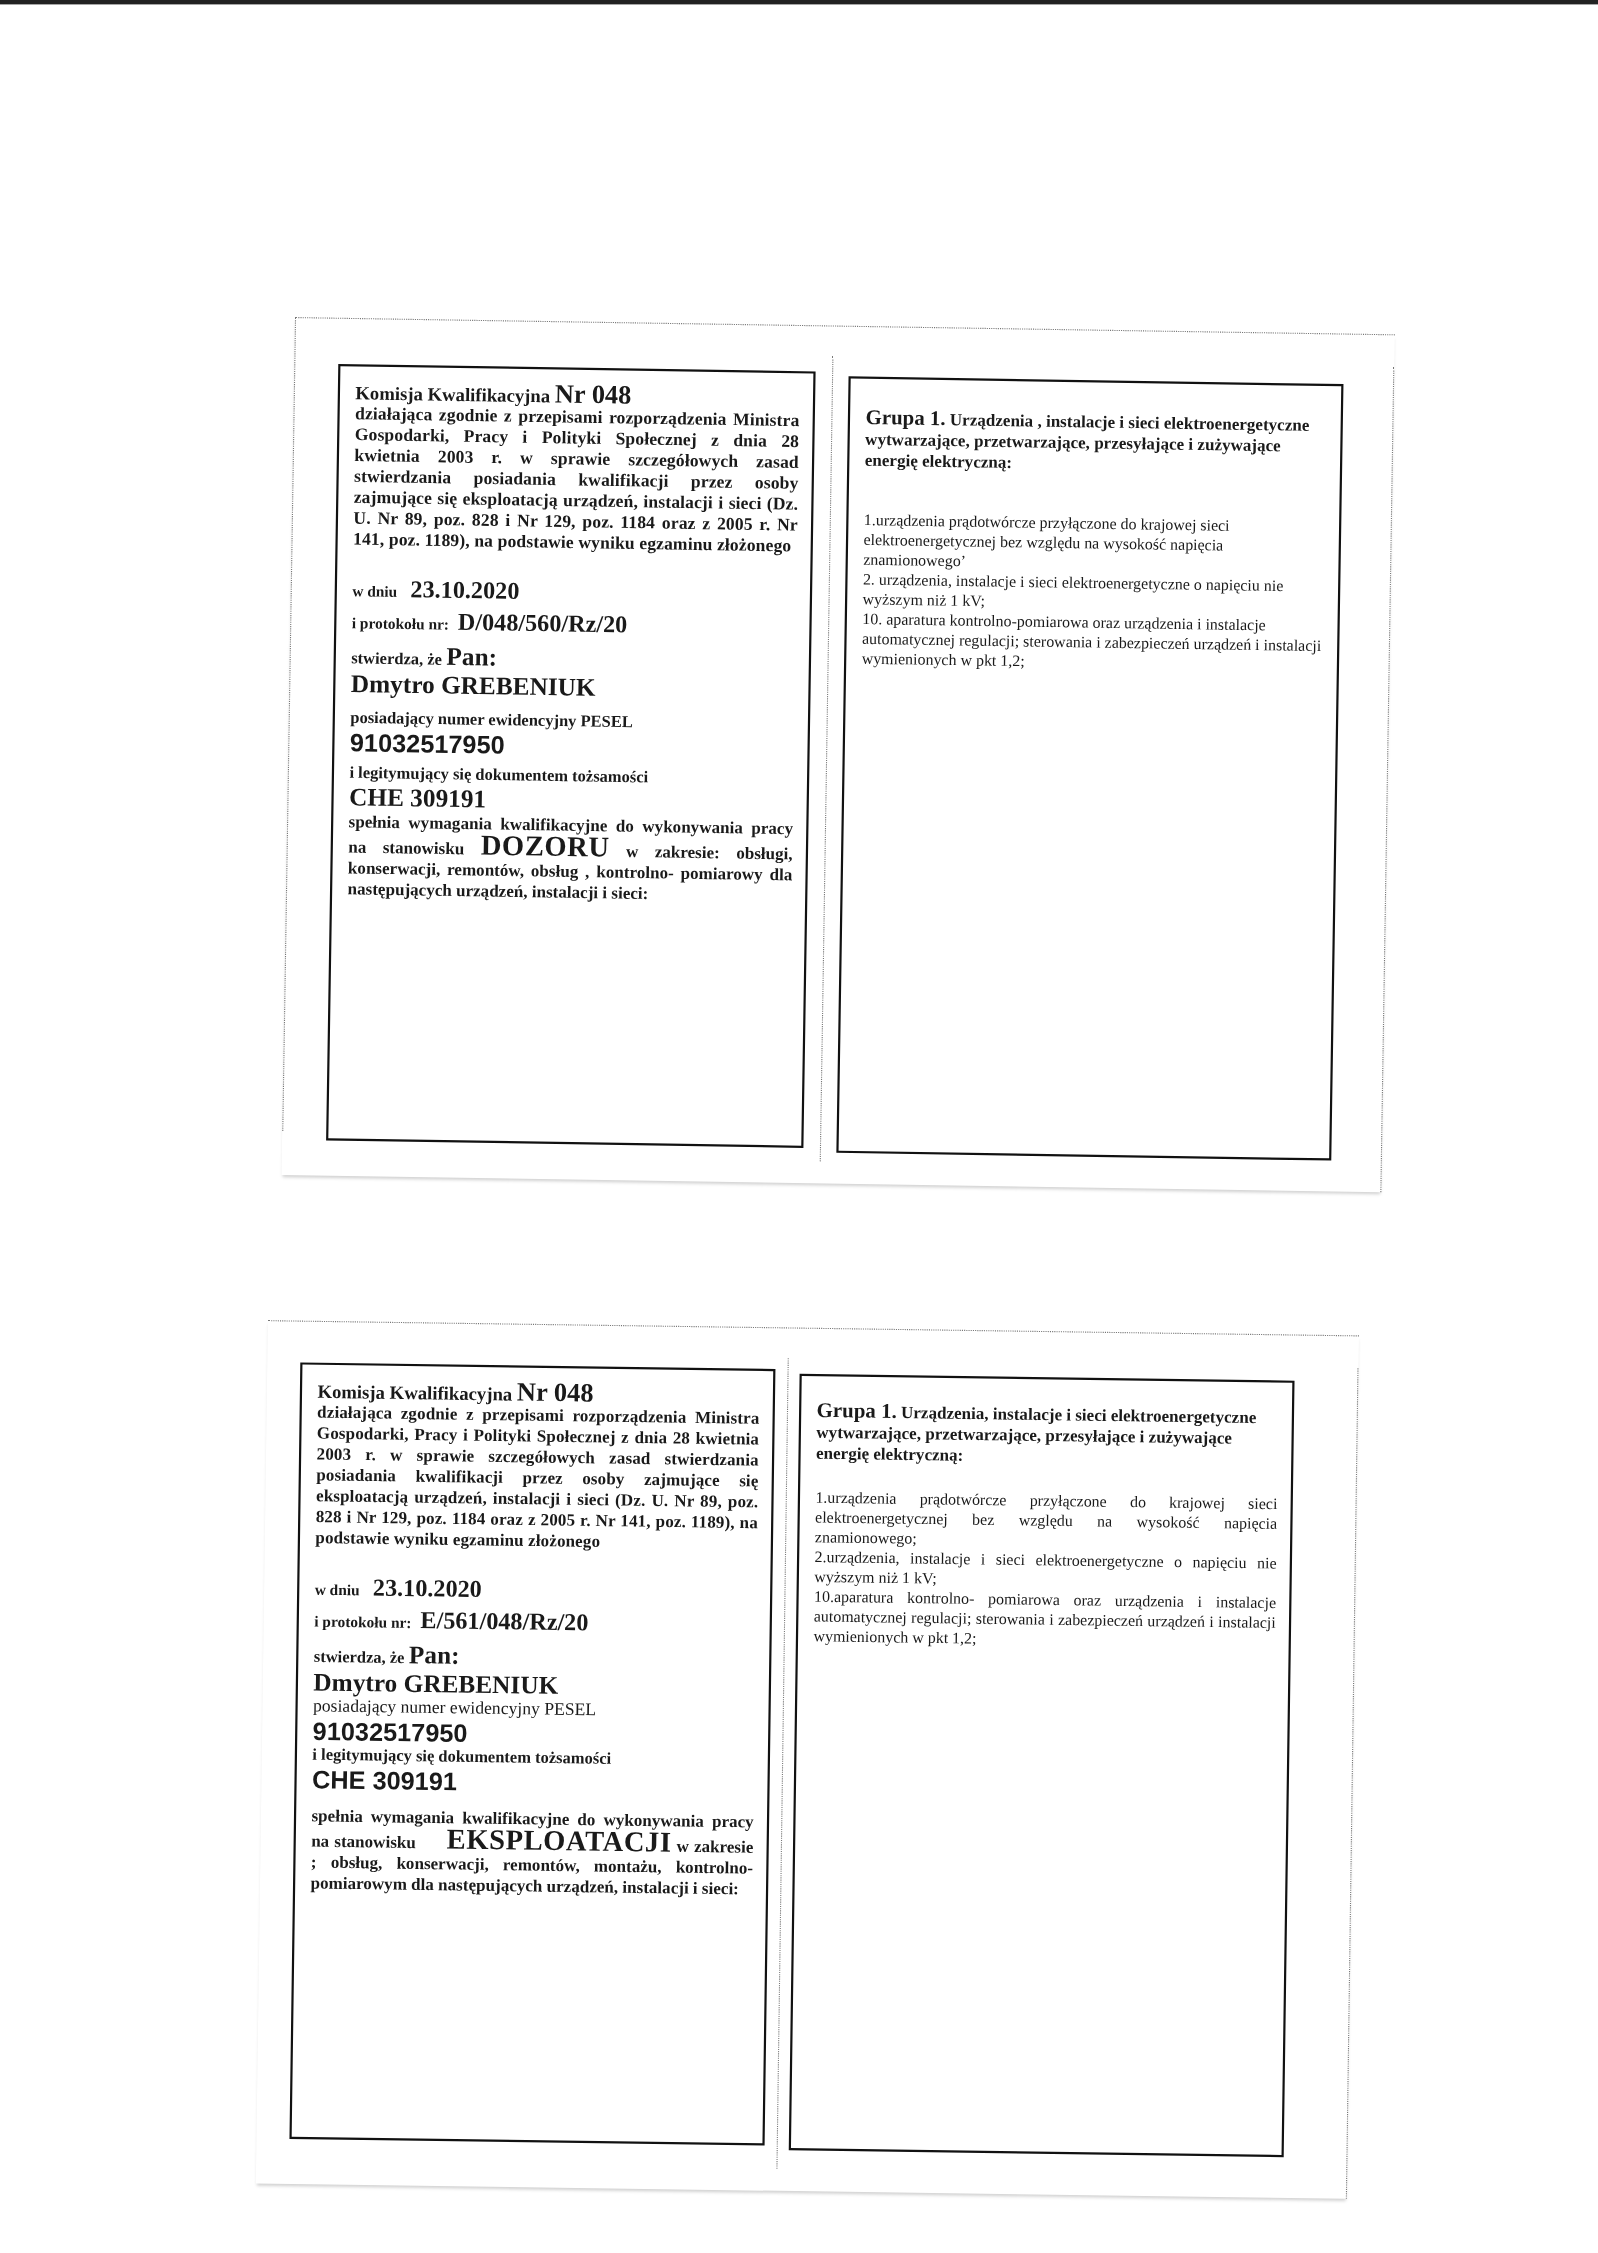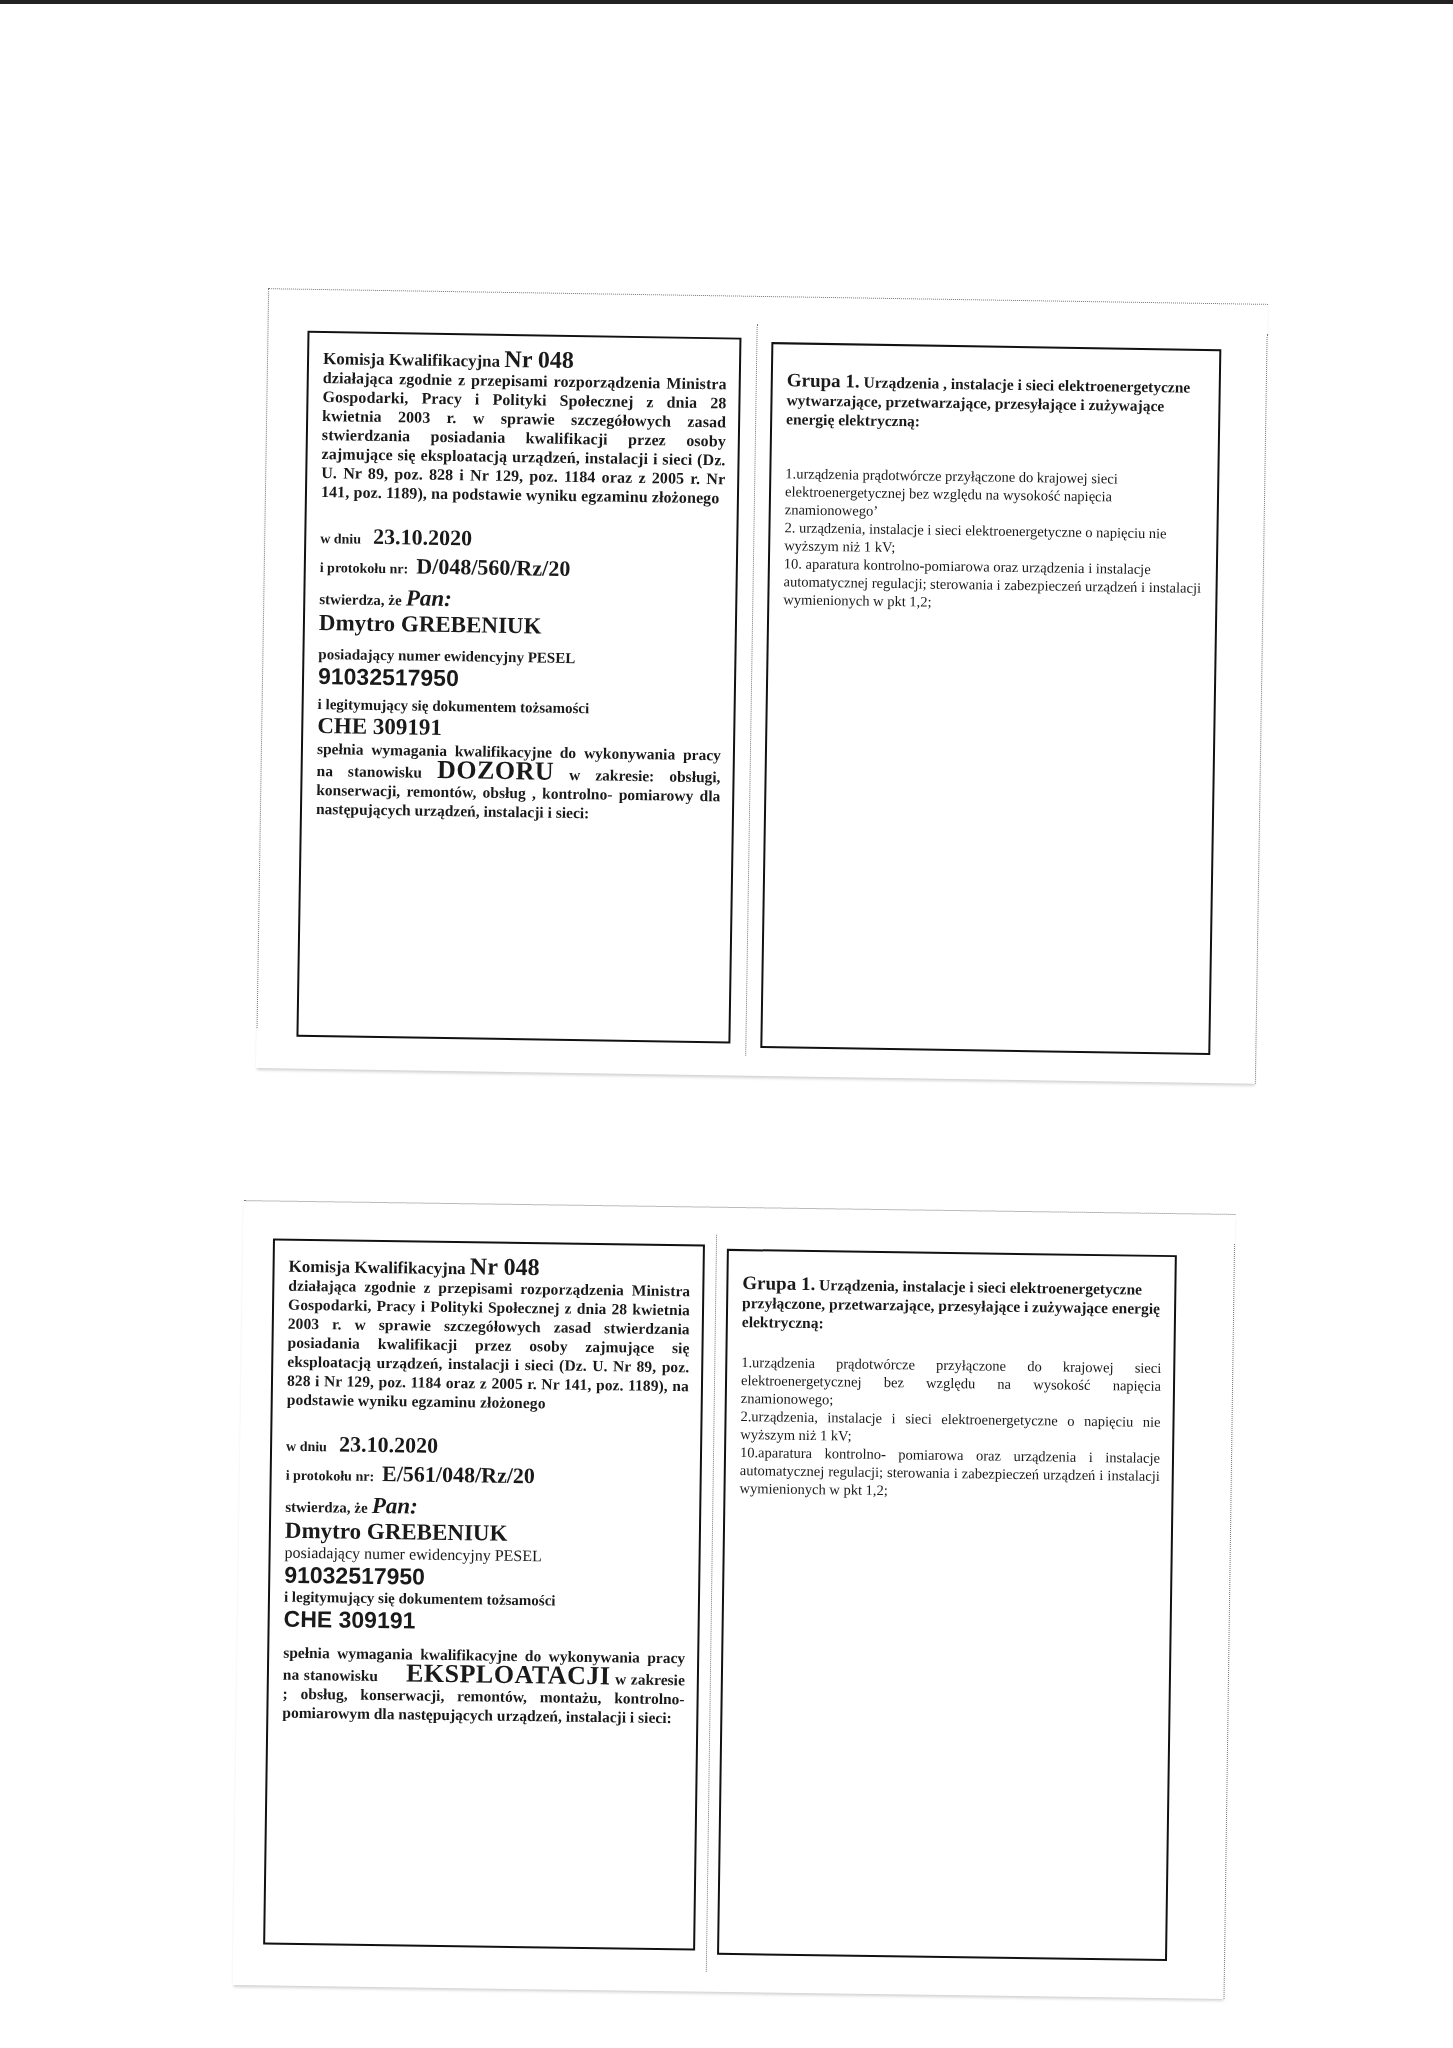--- a/index.html
+++ b/index.html
@@ -30,21 +30,21 @@
   .card-top .panel-right { left: 504px; top: 46px; width: 450px; height: 706px; }
   .card-bottom .panel-left { left: 30px; top: 38px; width: 432px; height: 706px; }
   .card-bottom .panel-right { left: 484px; top: 42px; width: 450px; height: 706px; }
   p { margin: 0; }
   .head { font-size: 17px; font-weight: bold; line-height: 19px; }
   .nr { font-size: 24px; font-weight: bold; }
   .legal { font-size: 16px; font-weight: bold; line-height: 19px; text-align: justify; letter-spacing: 0.1px; }
   .row-lbl { font-size: 14px; font-weight: bold; }
   .big-val { font-size: 22px; font-weight: bold; }
   .big-name { font-size: 23px; font-weight: bold; }
-  .pan { font-size: 23px; font-weight: bold; font-style: italic; }
+  .pan { font-size: 23px; font-weight: bold; }
   .sans-lbl { font-family: "Liberation Sans", sans-serif; font-size: 15px; font-weight: bold; }
   .sans-big { font-family: "Liberation Sans", sans-serif; font-size: 23px; font-weight: bold; }
   .small-lbl { font-size: 15px; font-weight: bold; }
   .body-bold { font-size: 15.5px; font-weight: bold; line-height: 19px; text-align: justify; }
   .position { font-size: 26px; font-weight: bold; letter-spacing: 0.5px; }
   .grupa { font-size: 15.5px; font-weight: bold; line-height: 19px; }
   .grupa .g1 { font-size: 19px; }
   .items { font-size: 14.5px; line-height: 18px; margin-top: 36px; }
   .items p { margin: 0; }
   .card-bottom .items { text-align: justify; margin-top: 22px; }
@@ -139,21 +139,21 @@
       <span>spełnia wymagania kwalifikacyjne do wykonywania pracy na stanowisku</span>&nbsp;&nbsp;&nbsp;&nbsp;&nbsp;
       <span class="position">EKSPLOATACJI</span>
       <span>w zakresie ;</span>
       <span>obsług, konserwacji, remontów, montażu, kontrolno- pomiarowym  dla następujących urządzeń, instalacji i sieci:</span>
     </p>
   </div>
 
   <div class="panel panel-right">
     <p class="grupa" style="margin-top:8px;">
       <span class="g1">Grupa 1.</span>
-      <span>Urządzenia,  instalacje i sieci elektroenergetyczne przyłączone, przetwarzające, przesyłające i zużywające  energię elektryczną:</span>
+      <span>Urządzenia,  instalacje i sieci elektroenergetyczne wytwarzające, przetwarzające, przesyłające i zużywające  energię elektryczną:</span>
     </p>
     <div class="items">
       <p>1.urządzenia prądotwórcze przyłączone do krajowej sieci elektroenergetycznej bez względu na wysokość napięcia znamionowego;</p>
       <p>2.urządzenia,  instalacje  i  sieci  elektroenergetyczne  o napięciu nie wyższym niż 1 kV;</p>
       <p>10.aparatura kontrolno- pomiarowa oraz  urządzenia i instalacje automatycznej regulacji; sterowania  i zabezpieczeń urządzeń i instalacji wymienionych w pkt 1,2;</p>
     </div>
   </div>
 </div>
 
 </body></html>

